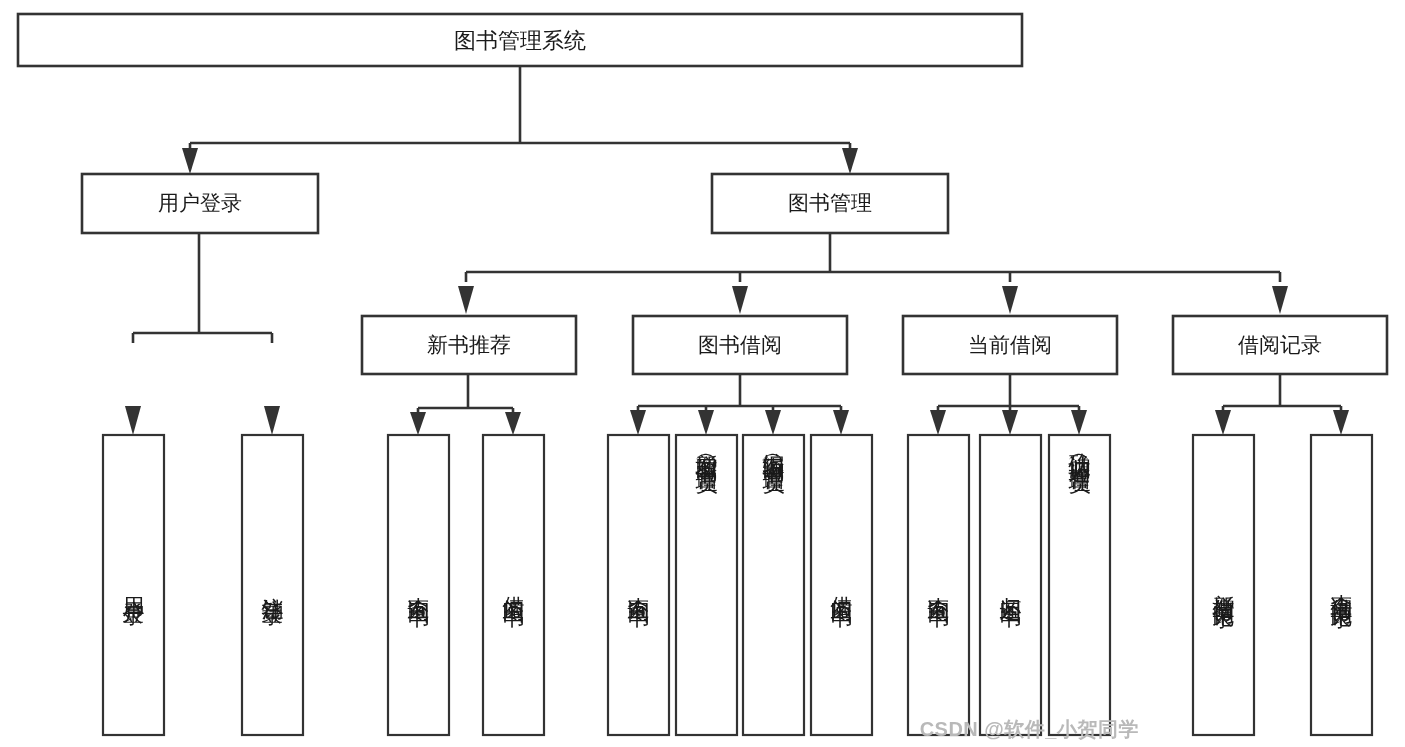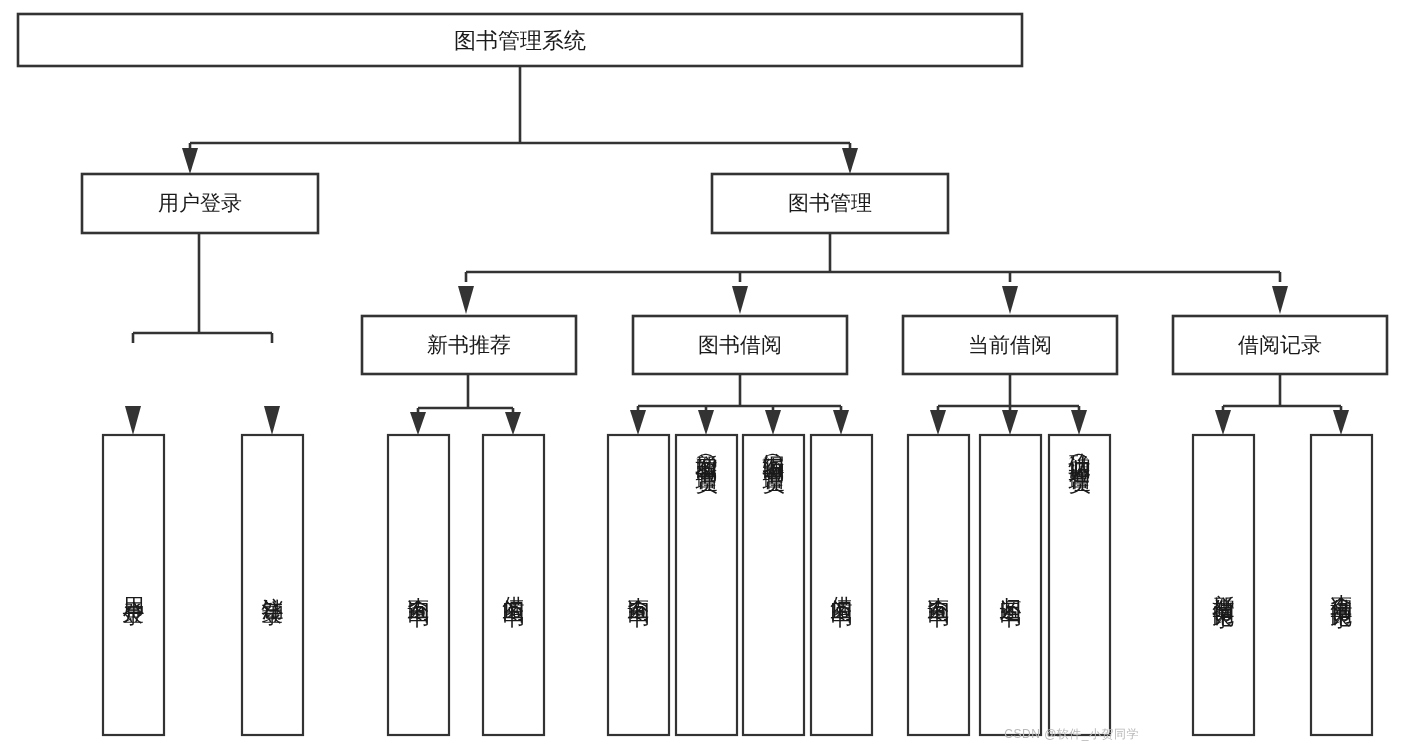--- a/index.html
+++ b/index.html
@@ -74,24 +74,25 @@
     letter-spacing: 3px;
     color: #1a1a1a;
     white-space: nowrap;
     text-align: center;
   }
   .watermark {
     position: absolute;
     right: 8px;
     bottom: 4px;
     font-family: "Liberation Sans", "DejaVu Sans", sans-serif;
-    font-size: 12px;
+    font-size: 20px;
     color: #b9b9b9;
     letter-spacing: 0.5px;
     white-space: nowrap;
+    font-weight: bold;
   }
 </style>
 </head>
 <body>
 
 <div id="diagram-root">
 
   <svg class="canvas" viewBox="0 0 1405 747" xmlns="http://www.w3.org/2000/svg">
 
     <g>

